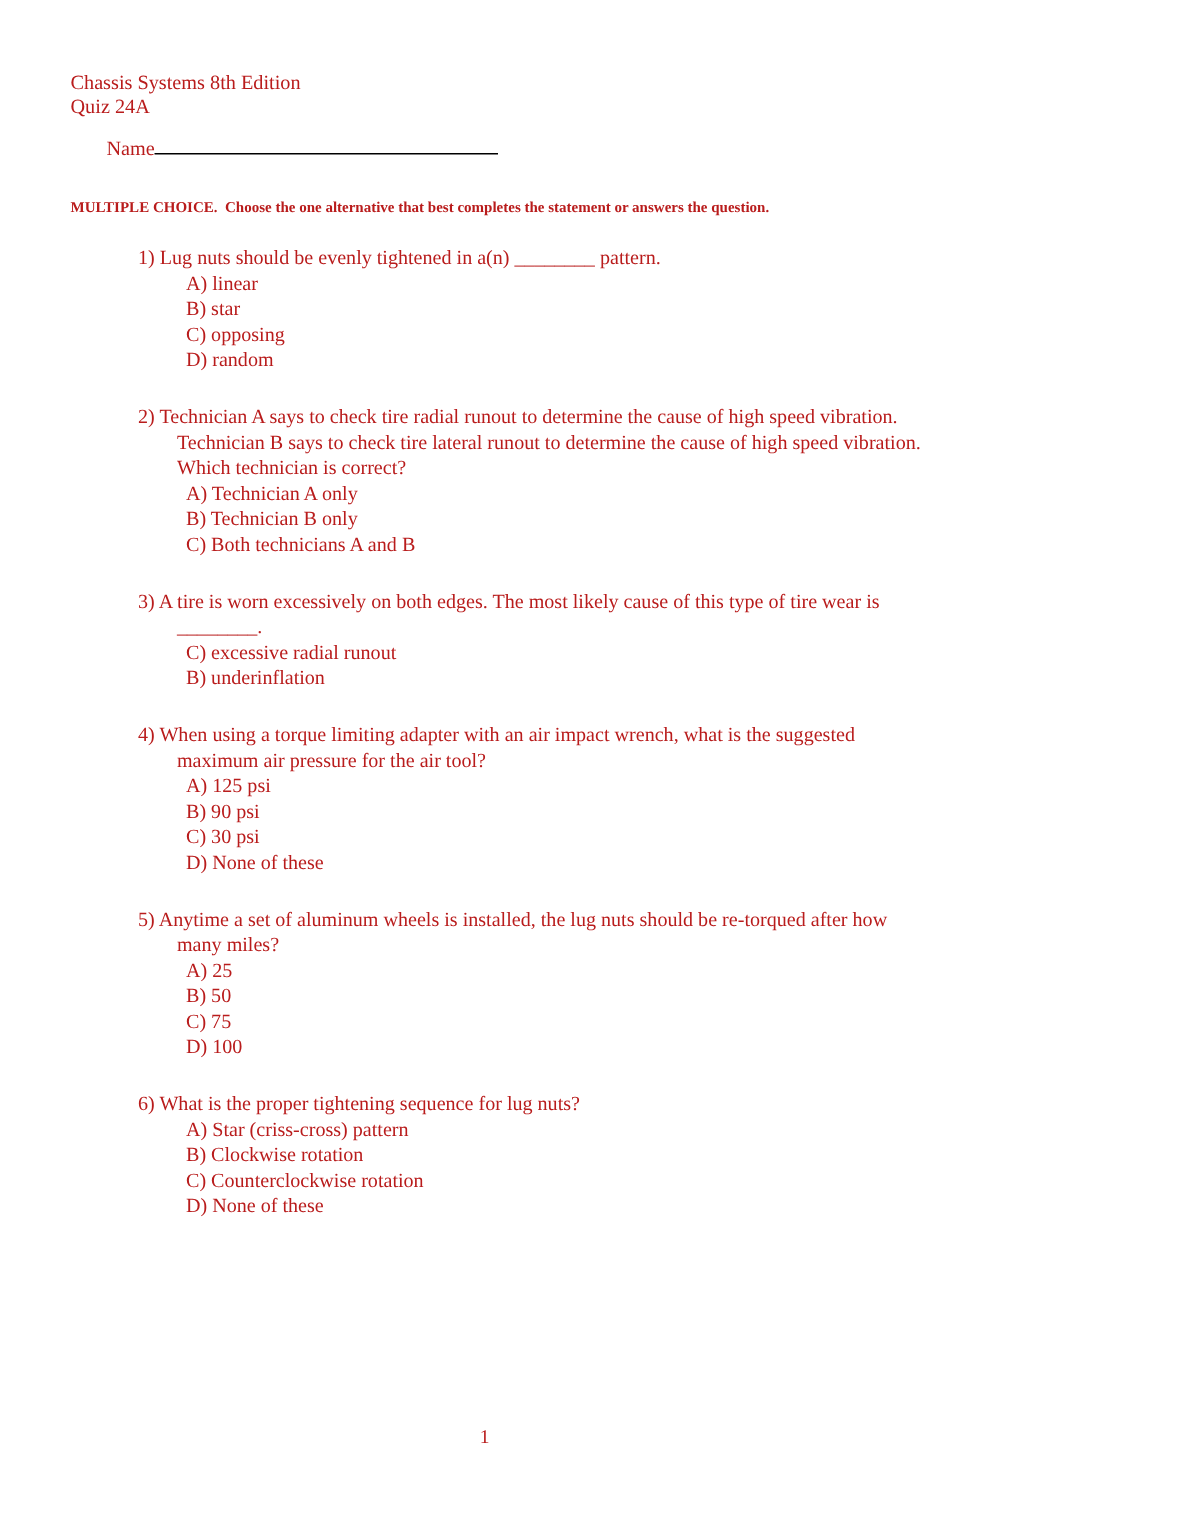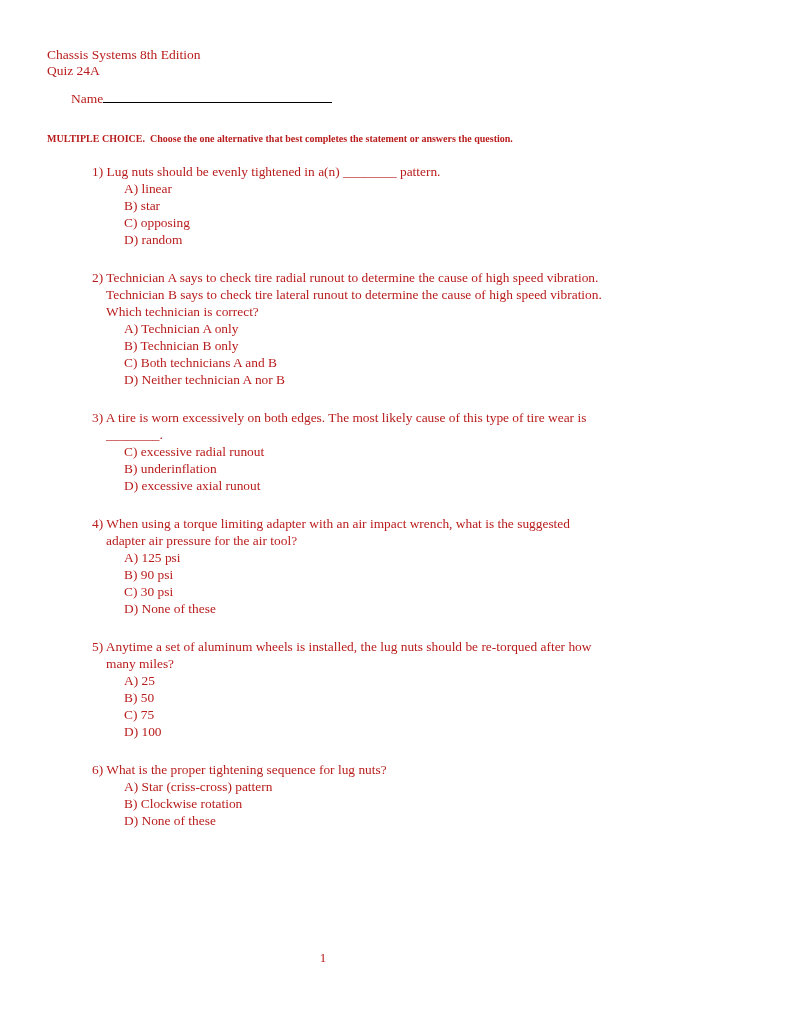--- a/index.html
+++ b/index.html
@@ -55,21 +55,21 @@
   .question {
     display: flex;
     justify-content: space-between;
     align-items: flex-start;
     margin-bottom: 21px;
     font-size: 13.4px;
     line-height: 17px;
   }
   .q-left { width: 572px; }
   .q-line, .q-first-line, .choice { white-space: nowrap; }
-  .q-extra-lines { margin-left: 14px; }
+  .q-extra-lines { margin-left: 26px; }
   .q-choices { margin-left: 32px; }
   .q-right {
     width: 72px;
     flex: 0 0 72px;
     text-align: left;
     white-space: nowrap;
   }
   .a-blank {
     display: inline-block;
     width: 47px;
@@ -130,56 +130,54 @@
         <span class="q-line">Technician A says to check tire radial runout to determine the cause of high speed vibration.</span>
       </div>
       <div class="q-extra-lines">
             <div class="q-line">Technician B says to check tire lateral runout to determine the cause of high speed vibration.</div>
             <div class="q-line">Which technician is correct?</div>
           </div>
       <div class="q-choices">
             <div class="choice">A) Technician A only</div>
             <div class="choice">B) Technician B only</div>
             <div class="choice">C) Both technicians A and B</div>
-            <div class="choice">D) Neither technician A nor B</div>
           </div>
     </div>
     <div class="q-right">
       <span class="a-num">2)</span><span class="a-blank"></span>
     </div>
   </div>
 
   <div class="question">
     <div class="q-left">
       <div class="q-first-line">
         <span class="q-num">3) </span>
         <span class="q-line">A tire is worn excessively on both edges. The most likely cause of this type of tire wear is</span>
       </div>
       <div class="q-extra-lines">
             <div class="q-line">________.</div>
           </div>
       <div class="q-choices">
             <div class="choice">C) excessive radial runout</div>
             <div class="choice">B) underinflation</div>
-            <div class="choice">D) excessive axial runout</div>
           </div>
     </div>
     <div class="q-right">
       <span class="a-num">3)</span><span class="a-blank"></span>
     </div>
   </div>
 
   <div class="question">
     <div class="q-left">
       <div class="q-first-line">
         <span class="q-num">4) </span>
         <span class="q-line">When using a torque limiting adapter with an air impact wrench, what is the suggested</span>
       </div>
       <div class="q-extra-lines">
-            <div class="q-line">adapter air pressure for the air tool?</div>
+            <div class="q-line">maximum air pressure for the air tool?</div>
           </div>
       <div class="q-choices">
             <div class="choice">A) 125 psi</div>
             <div class="choice">B) 90 psi</div>
             <div class="choice">C) 30 psi</div>
             <div class="choice">D) None of these</div>
           </div>
     </div>
     <div class="q-right">
       <span class="a-num">4)</span><span class="a-blank"></span>
@@ -210,20 +208,21 @@
   <div class="question">
     <div class="q-left">
       <div class="q-first-line">
         <span class="q-num">6) </span>
         <span class="q-line">What is the proper tightening sequence for lug nuts?</span>
       </div>
       <div class="q-extra-lines"></div>
       <div class="q-choices">
             <div class="choice">A) Star (criss-cross) pattern</div>
             <div class="choice">B) Clockwise rotation</div>
+            <div class="choice">C) Counterclockwise rotation</div>
             <div class="choice">D) None of these</div>
           </div>
     </div>
     <div class="q-right">
       <span class="a-num">6)</span><span class="a-blank"></span>
     </div>
   </div>
 </div>
 
   <div class="footer">

